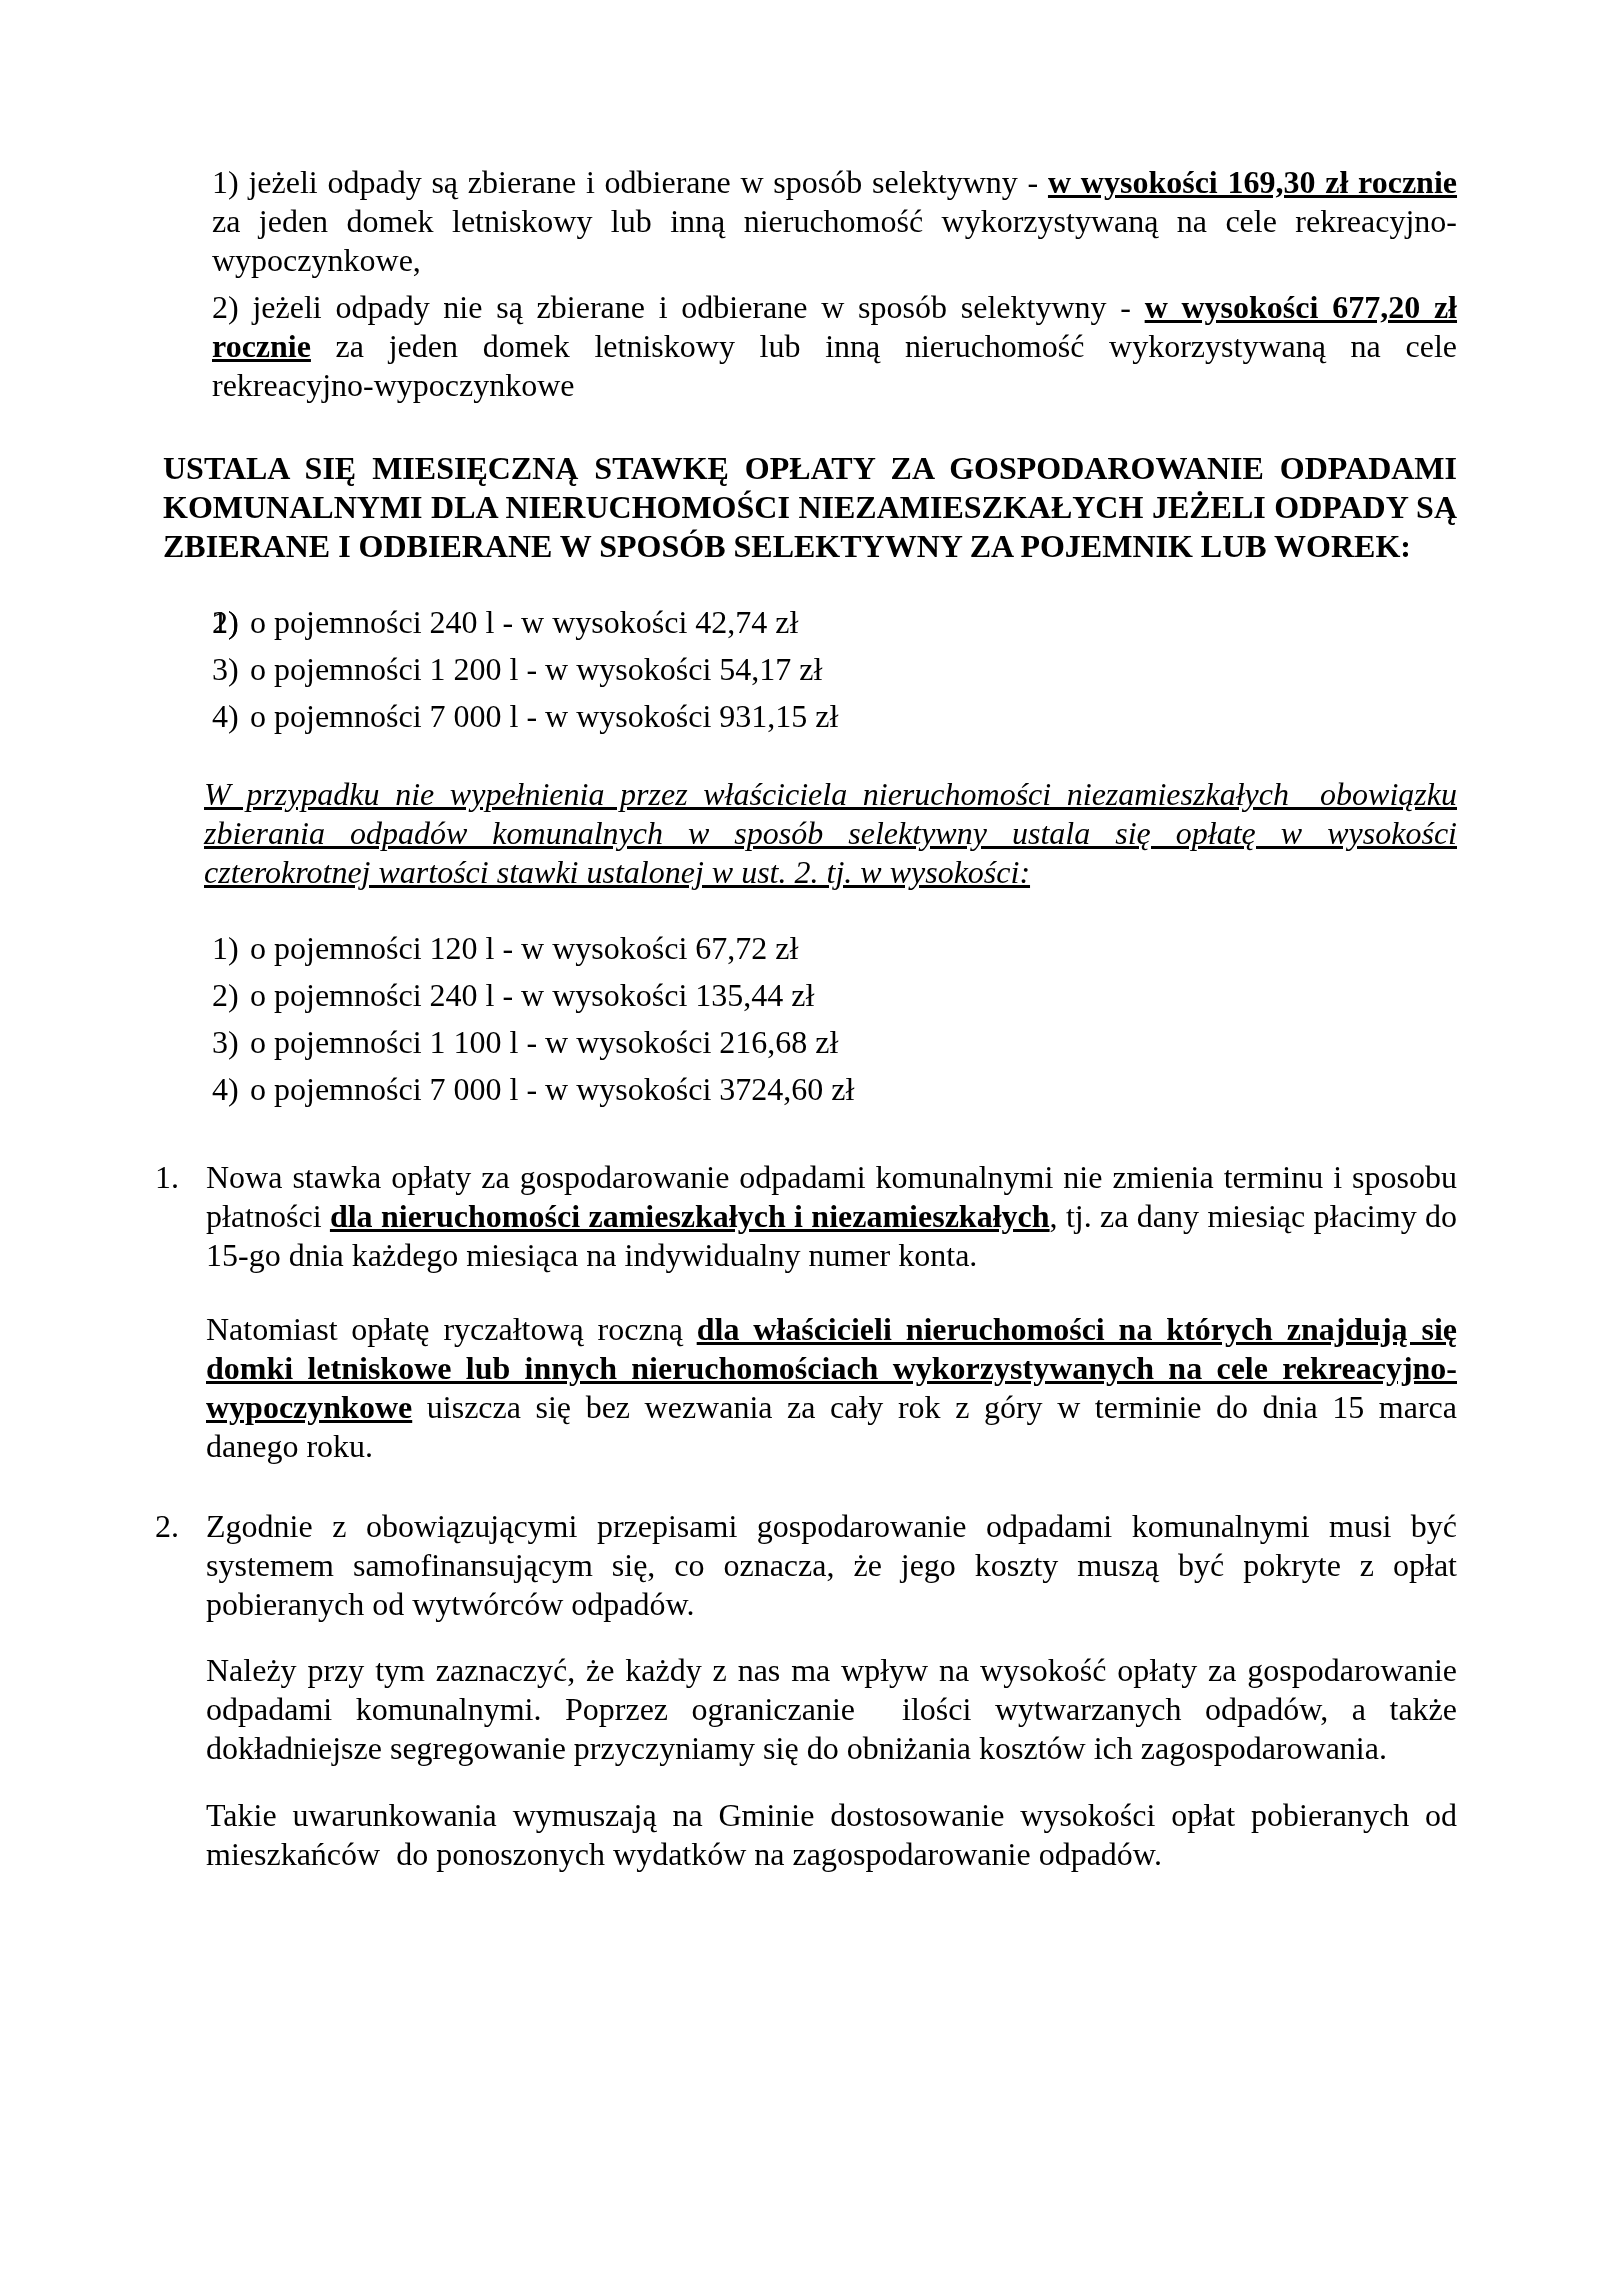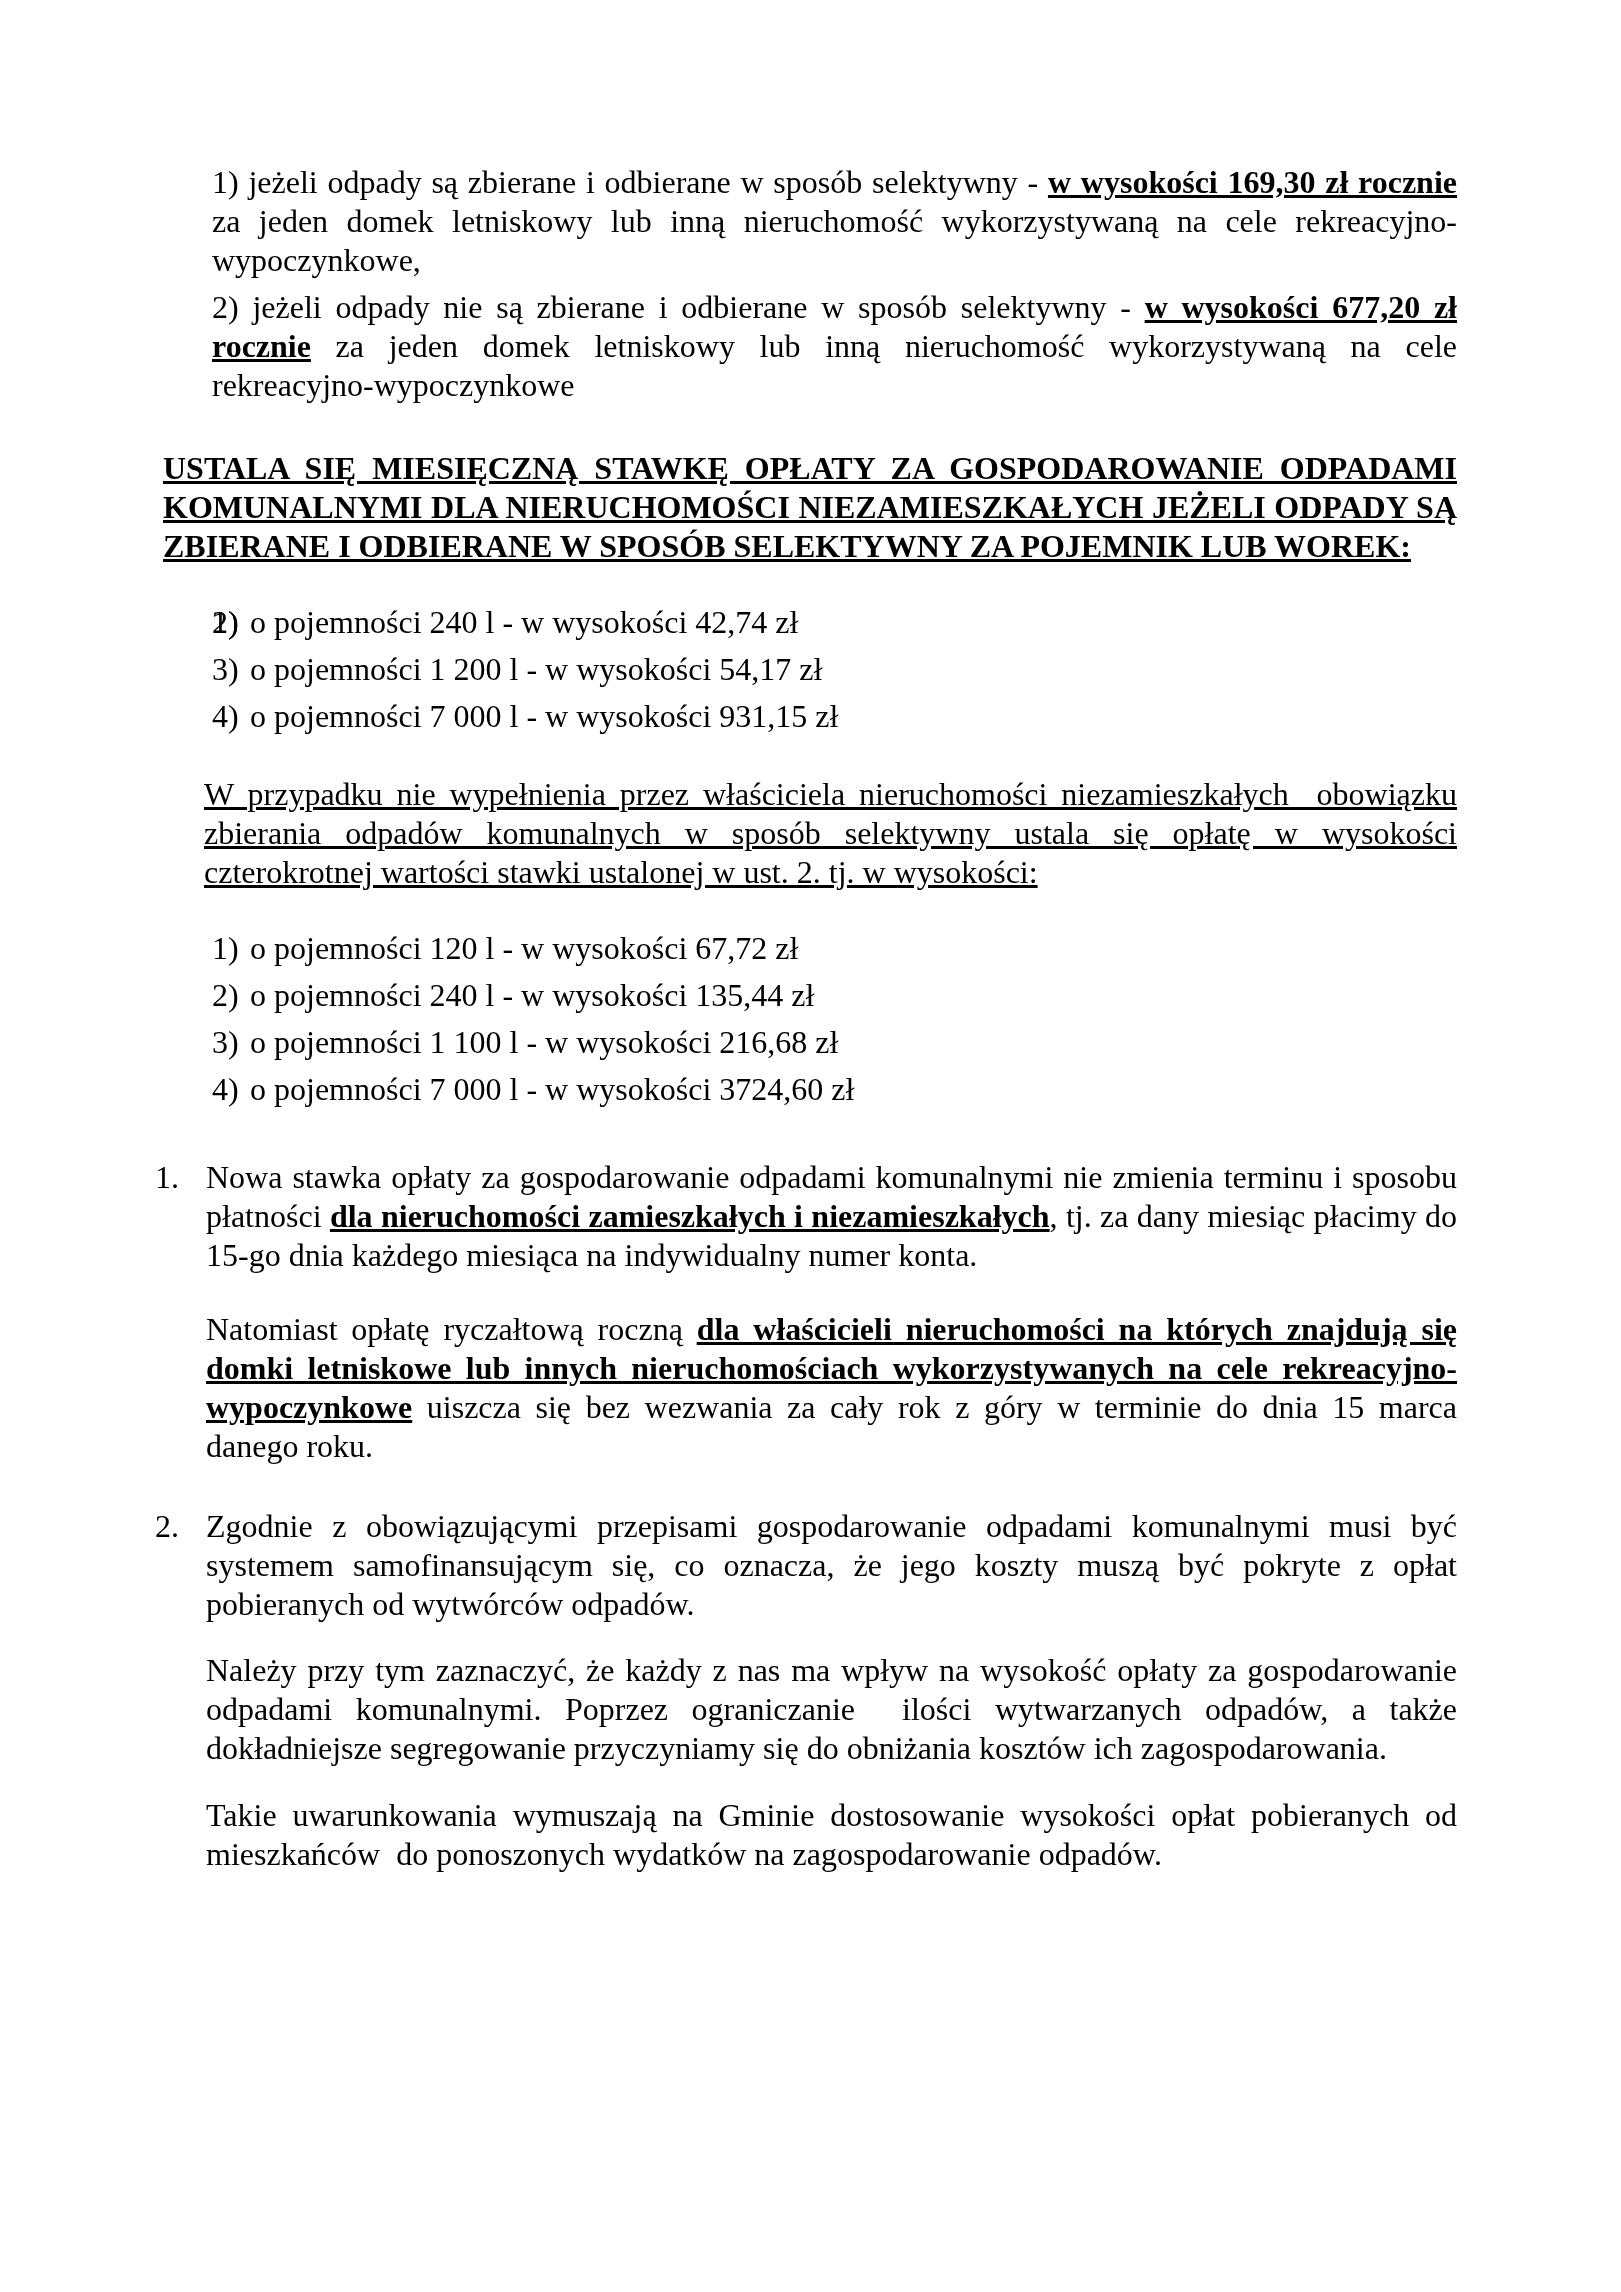--- a/index.html
+++ b/index.html
@@ -20,24 +20,23 @@
     box-sizing: border-box;
     width: 1621px;
     height: 2293px;
     padding: 155px 156px 0 155px;
     background: #ffffff;
   }
   p { margin: 8px; }
   .just { text-align: justify; }
   .indent { margin-left: 49px; }           
   .bu { font-weight: bold; text-decoration: underline; }
-  .ul { text-decoration: underline; }
+  .ul { text-decoration: underline; font-style: italic; }
   .heading {
     font-weight: bold;
-    text-decoration: underline;
     text-align: justify;
     margin-top: 44px;
   }
   
   .rate-list { margin-left: 49px; }
   .li { position: relative; padding-left: 38px; }
   .li .num { position: absolute; left: 0; top: 0; }
   
   .npara { position: relative; padding-left: 43px; }
   .npara .marker { position: absolute; left: 0; top: 0; }

